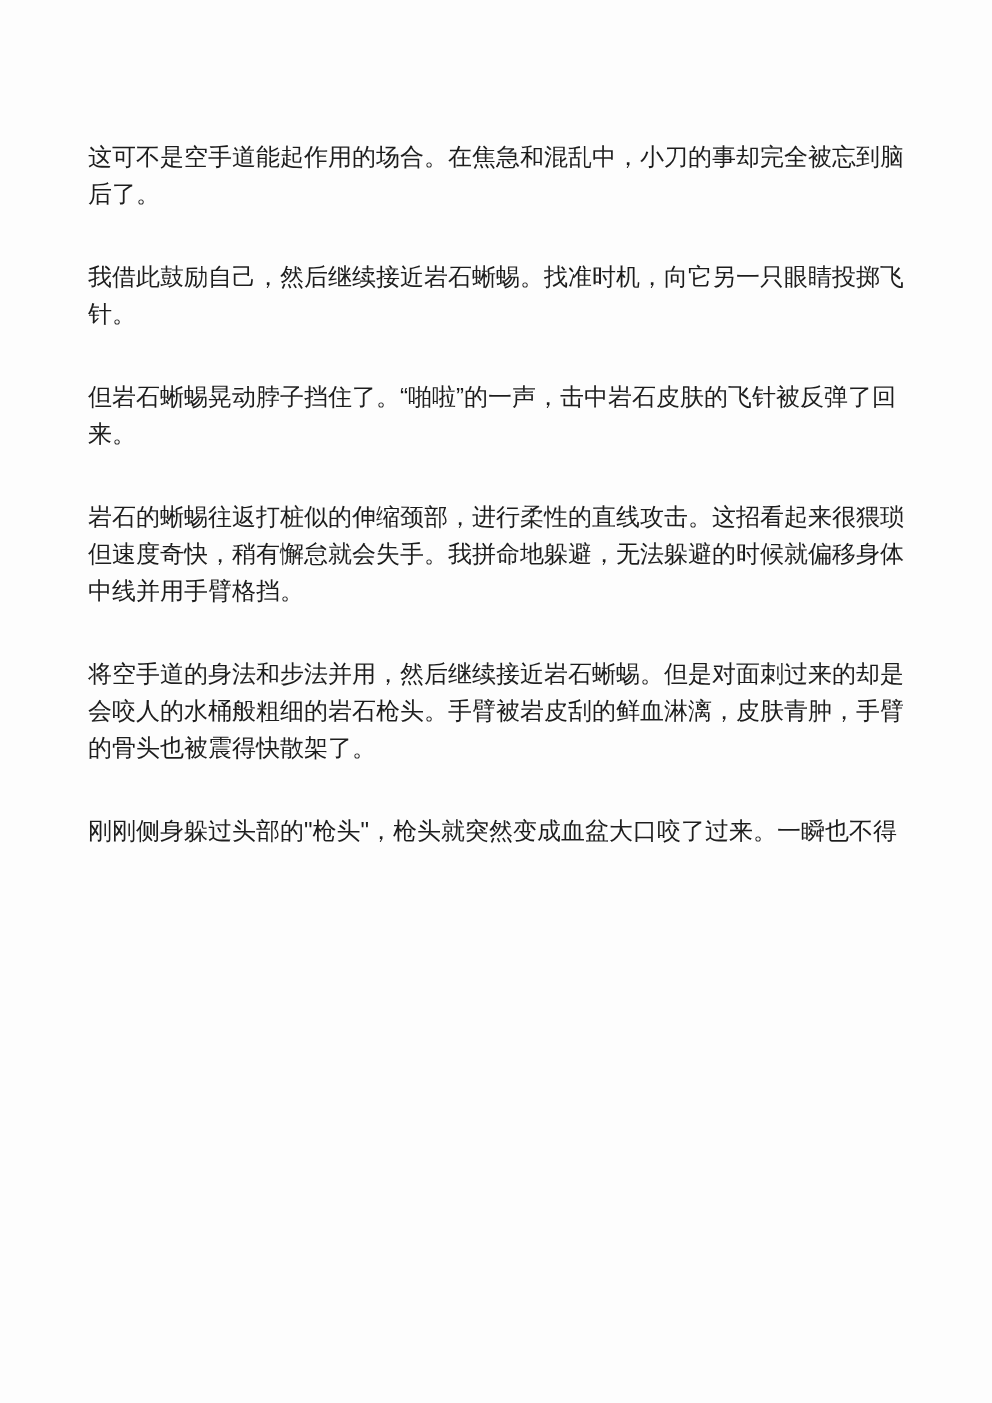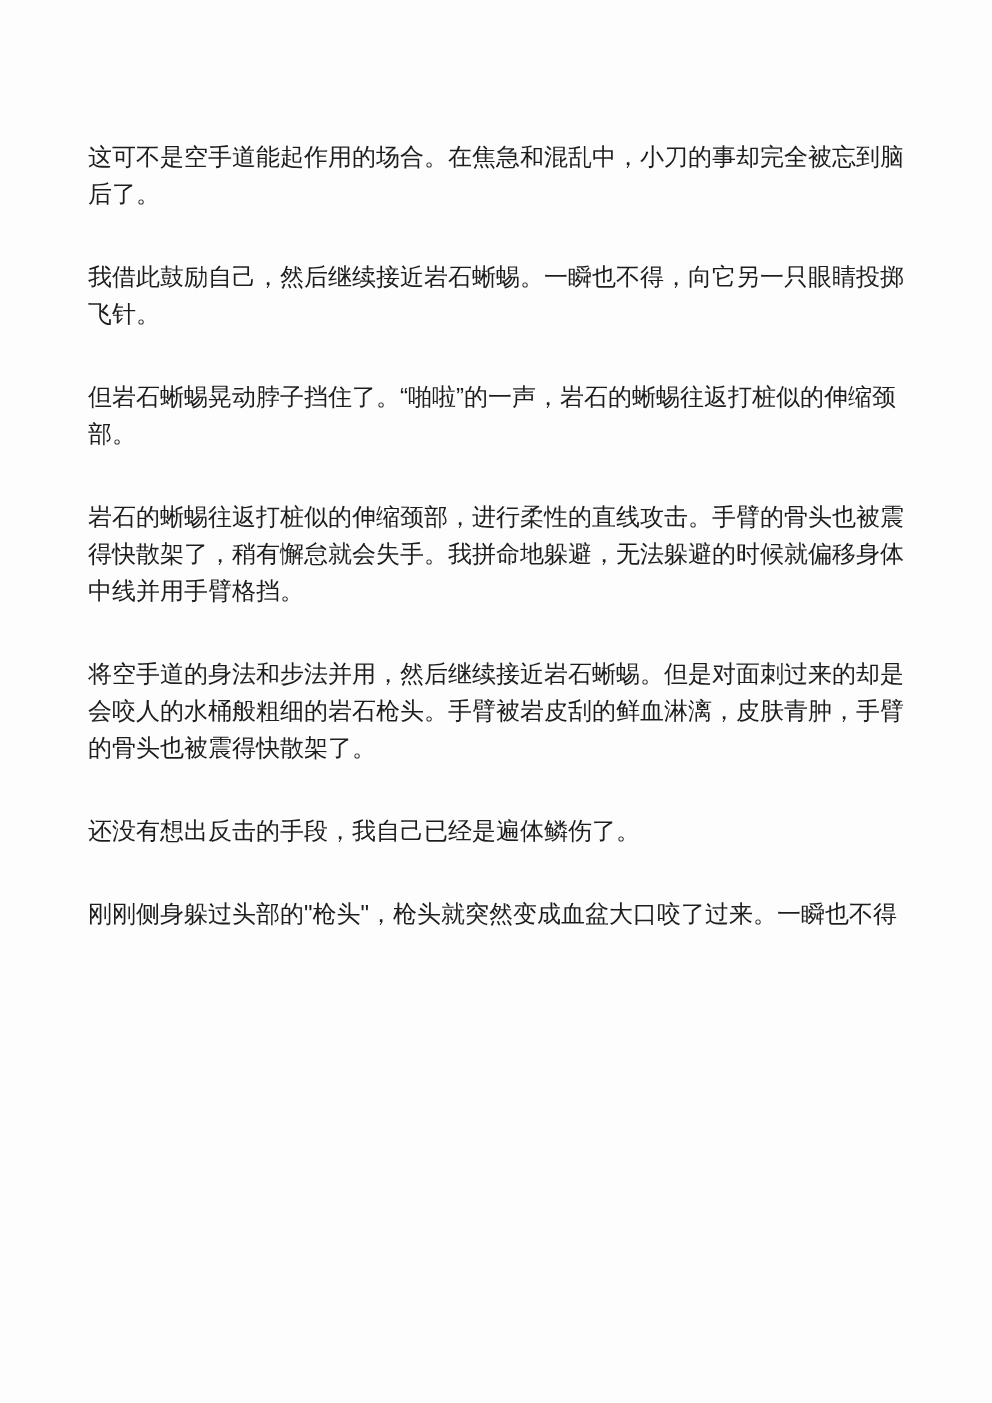--- a/index.html
+++ b/index.html
@@ -30,20 +30,19 @@
     word-break: break-all;
     overflow-wrap: anywhere;
   }
 </style>
 </head>
 <body style="background: rgb(253, 253, 253); color: rgb(29, 29, 29);">
 
 <main class="page">
   <div id="paragraph-list">
       <p>这可不是空手道能起作用的场合。在焦急和混乱中，小刀的事却完全被忘到脑后了。</p>
-      <p>我借此鼓励自己，然后继续接近岩石蜥蜴。一瞬也不得，向它另一只眼睛投掷飞针。</p>
-      <p>但岩石蜥蜴晃动脖子挡住了。“啪啦”的一声，岩石的蜥蜴往返打桩似的伸缩颈部。</p>
-      <p>岩石的蜥蜴往返打桩似的伸缩颈部，进行柔性的直线攻击。手臂的骨头也被震得快散架了，稍有懈怠就会失手。我拼命地躲避，无法躲避的时候就偏移身体中线并用手臂格挡。</p>
+      <p>我借此鼓励自己，然后继续接近岩石蜥蜴。找准时机，向它另一只眼睛投掷飞针。</p>
+      <p>但岩石蜥蜴晃动脖子挡住了。“啪啦”的一声，击中岩石皮肤的飞针被反弹了回来。</p>
+      <p>岩石的蜥蜴往返打桩似的伸缩颈部，进行柔性的直线攻击。这招看起来很猥琐但速度奇快，稍有懈怠就会失手。我拼命地躲避，无法躲避的时候就偏移身体中线并用手臂格挡。</p>
       <p>将空手道的身法和步法并用，然后继续接近岩石蜥蜴。但是对面刺过来的却是会咬人的水桶般粗细的岩石枪头。手臂被岩皮刮的鲜血淋漓，皮肤青肿，手臂的骨头也被震得快散架了。</p>
-      <p>还没有想出反击的手段，我自己已经是遍体鳞伤了。</p>
       <p>刚刚侧身躲过头部的"枪头"，枪头就突然变成血盆大口咬了过来。一瞬也不得</p>
     </div>
 </main>
 
 </body></html>

